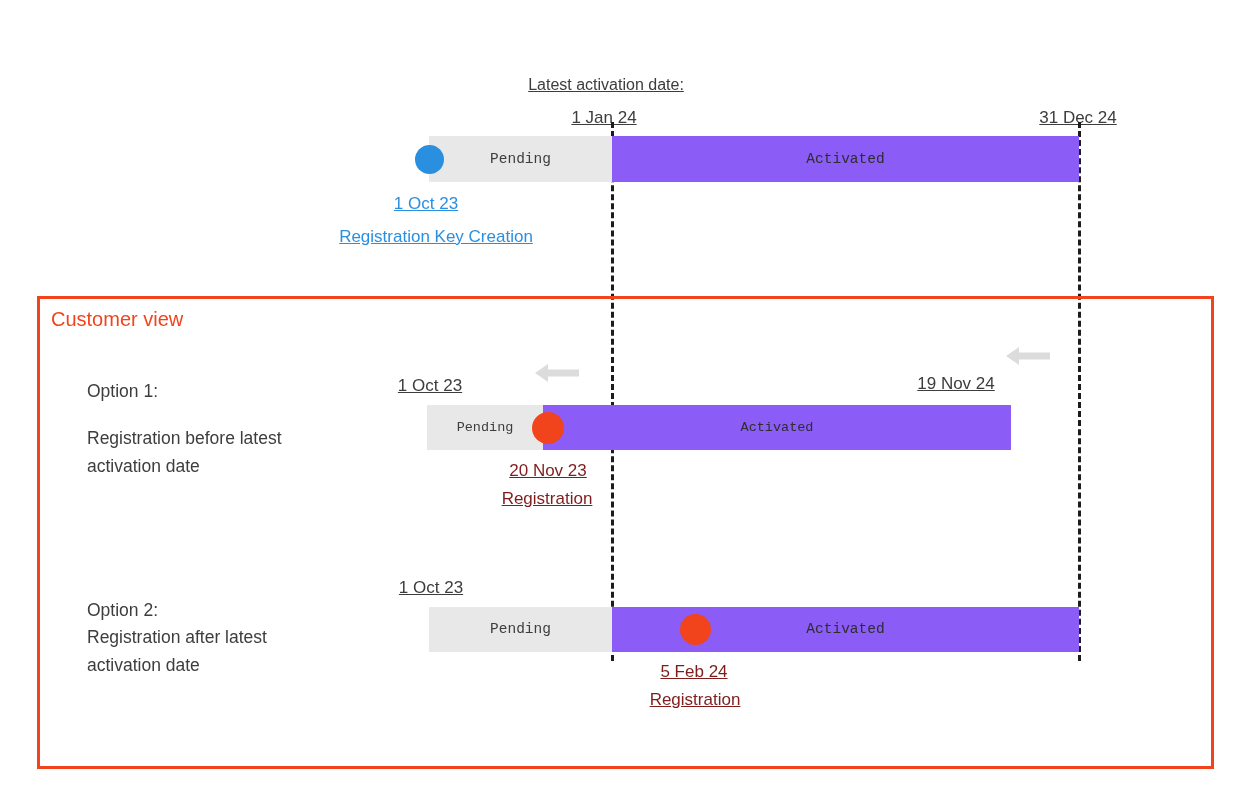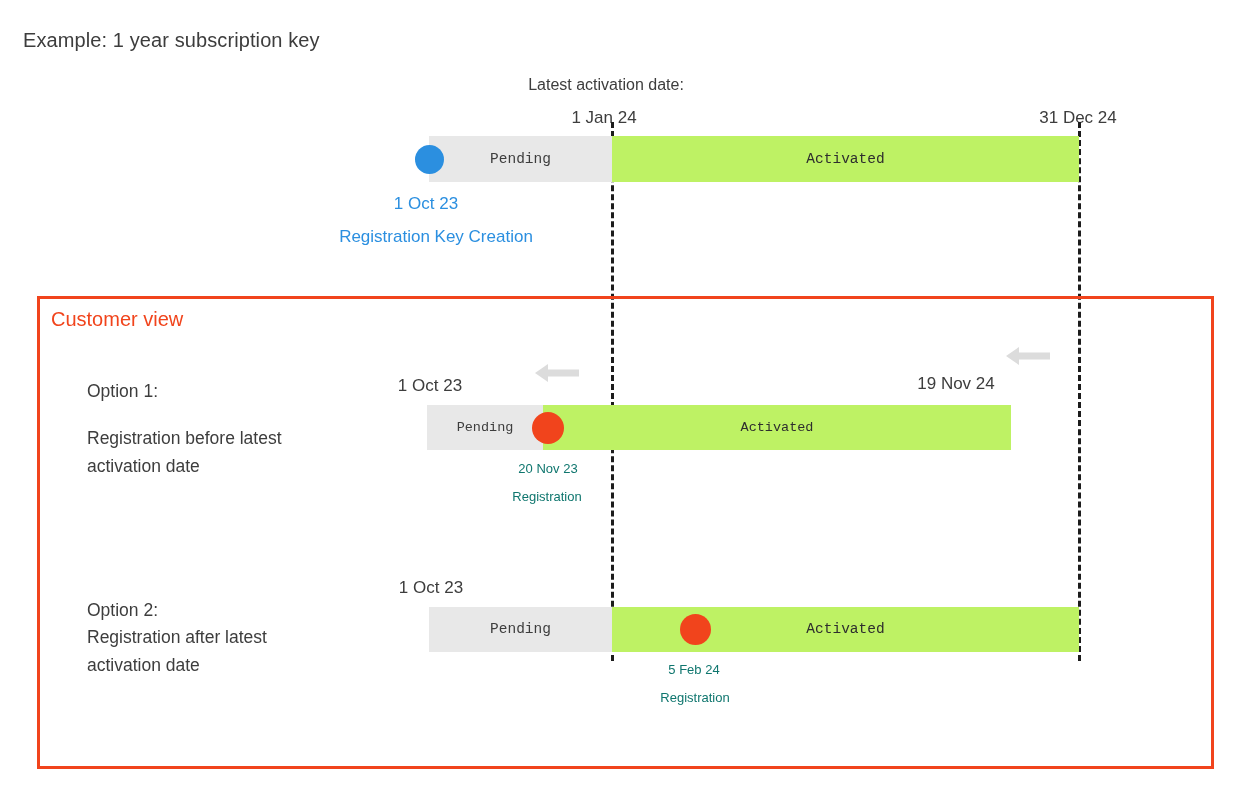--- a/index.html
+++ b/index.html
@@ -29,37 +29,38 @@
     color: #3d3d3d;
     white-space: nowrap;
     letter-spacing: .1px;
   }
 
   
   .abs-text {
     position: absolute;
     white-space: nowrap;
     line-height: 1.18;
+    text-decoration: underline;
   }
 
   
   .bar {
     position: absolute;
     display: flex;
     align-items: center;
     justify-content: center;
     box-sizing: border-box;
     font-family: Liberation Mono, monospace;
   }
   .bar-pending {
     background: #e8e8e8;
     color: #3d3d3d;
   }
   .bar-activated {
-    background: #bef264;
+    background: #8b5cf6;
     color: #2e2e2e;
   }
   .bar-label {
     font-size: 14.5px;
     line-height: 1;
     pointer-events: none;
   }
   .bar-label.small { font-size: 13.5px; }
 
   
@@ -85,22 +86,22 @@
   }
   .lbl-dark-sm {
     color: #3d3d3d;
     font-size: 16px;
   }
   .lbl-blue {
     color: #2b8fe0;
     font-size: 17px;
   }
   .lbl-red {
-    color: #0f766e;
-    font-size: 13px;
+    color: #7f1d1d;
+    font-size: 17px;
   }
   .center { text-align: center; transform: translateX(-50%); }
 
   
   .option-desc {
     position: absolute;
     font-size: 17.5px;
     color: #3d3d3d;
     line-height: 1.58;
     white-space: pre-line;
@@ -130,21 +131,20 @@
     position: absolute;
     width: 44px;
     height: 22px;
   }
 </style>
 </head>
 <body>
 
 <div id="canvas">
 
-  <div class="page-title">Example: 1 year subscription key</div>
 
   <div class="abs-text lbl-dark-sm center" style="left:606px; top:76px;">Latest activation date:</div>
   <div class="abs-text lbl-dark center" style="left:604px; top:100px;">1 Jan 24</div>
   <div class="abs-text lbl-dark center" style="left:1078px; top:100px;">31 Dec 24</div>
 
   <div class="vline" style="left:611px; top:122px; height:539px;"></div>
   <div class="vline" style="left:1078px; top:122px; height:539px;"></div>
 
   <div class="bar bar-pending" style="left:429px; top:136px; width:183px; height:46px;">
     <span class="bar-label">Pending</span>

